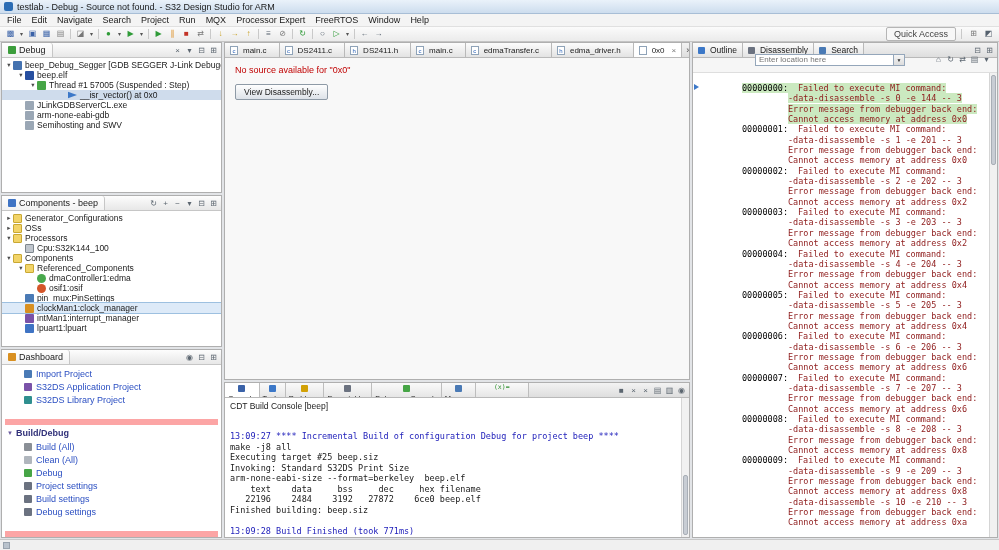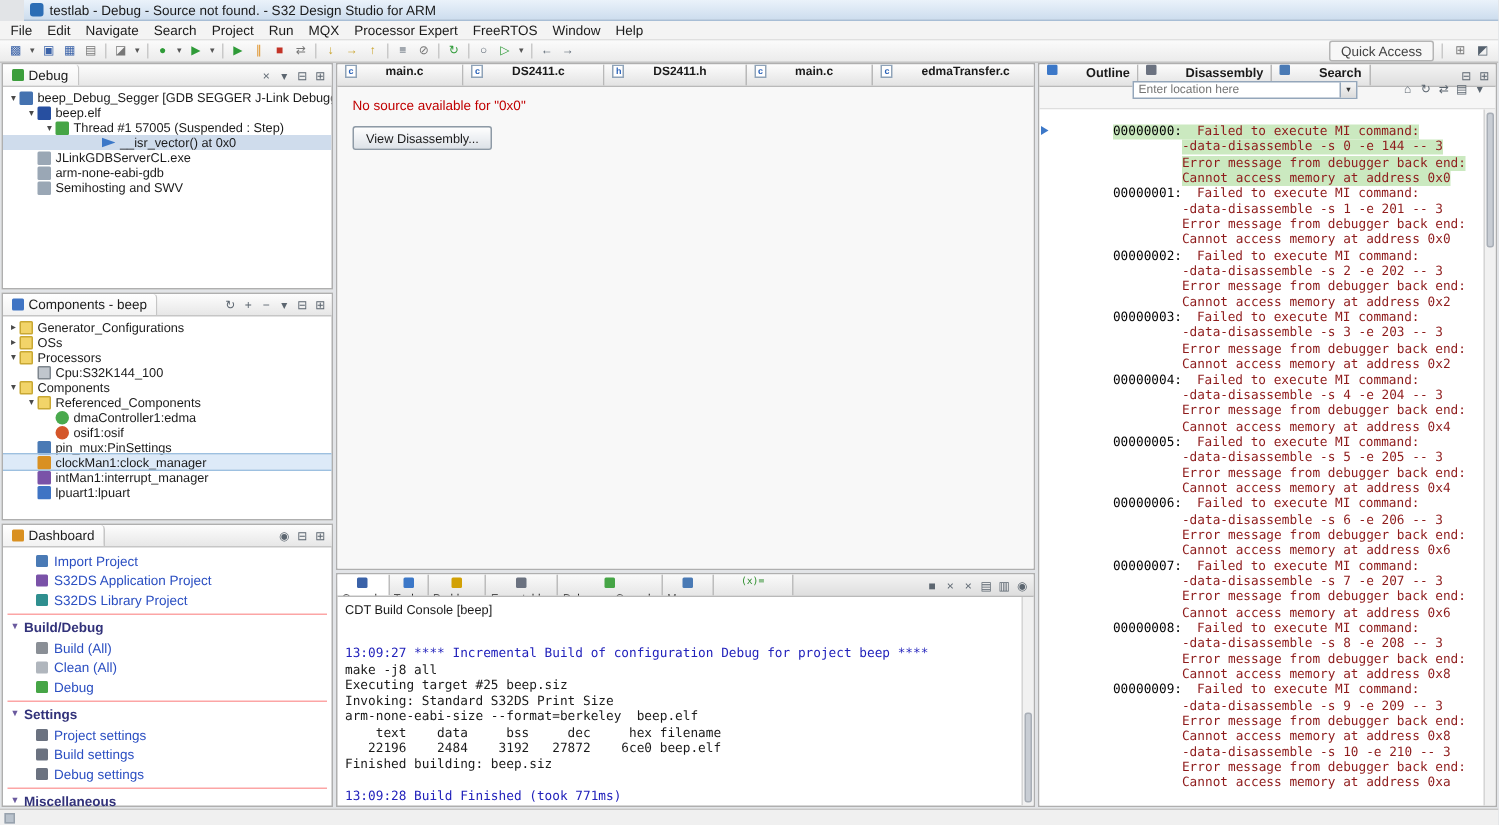--- a/index.html
+++ b/index.html
@@ -1,20 +1,20 @@
 <!DOCTYPE html>
 <html><head>
 <meta charset="utf-8">
 <style>
   *{margin:0;padding:0;box-sizing:border-box;}
   html,body{width:999px;height:550px;overflow:hidden;}
   body{font-family:"Liberation Sans",sans-serif;font-size:9px;color:#1a1a1a;background:#e2e4e7;position:relative;}
 
   
-  .titlebar{position:absolute;left:0;top:0;right:0;height:14px;background:linear-gradient(#eaf2fa,#cdddee);border-bottom:1px solid #a8bed6;display:flex;align-items:center;padding:0 4px;margin-left:16px;}
+  .titlebar{position:absolute;left:0;top:0;right:0;height:14px;background:linear-gradient(#eaf2fa,#cdddee);border-bottom:1px solid #a8bed6;display:flex;align-items:center;padding:0 4px;}
   .app-icon{width:9px;height:9px;background:#2b6db5;border-radius:2px;margin-right:4px;flex:none;}
   .menubar{position:absolute;left:0;top:14px;right:0;height:13px;background:#f4f4f4;border-bottom:1px solid #e0e0e0;display:flex;align-items:center;padding-left:2px;}
   .menu-item{padding:1px 5px;cursor:default;}
   .toolbar{position:absolute;left:0;top:27px;right:0;height:15px;background:linear-gradient(#fbfbfb,#ebebeb);border-bottom:1px solid #c4c4c4;display:flex;align-items:center;padding:0 4px;}
   .tb-icons{display:flex;align-items:center;gap:1px;}
   .tbi{width:13px;height:12px;display:inline-flex;align-items:center;justify-content:center;font-size:8px;line-height:1;cursor:default;}
   .tbi.tdd{width:7px;font-size:6px;color:#555;}
   .tbi.tsep{width:1px;height:10px;background:#c9c9c9;margin:0 2px;padding:0;}
   .tc-blue{color:#3a62a8;} .tc-gray{color:#777;} .tc-green{color:#2f9b38;} .tc-red{color:#c33327;}
   .tc-orange{color:#dd8c1e;} .tc-yellow{color:#c9a227;} .tc-slate{color:#55616e;} .tc-graydis{color:#9a9a9a;}
@@ -53,32 +53,32 @@
   .ic-comp-int{background:#7a52a8;}
   .ic-comp-uart{background:#3f74c4;}
   .ic-debugview{background:#3c9e3c;}
   .ic-compview{background:#3f74c4;}
   .ic-dashview{background:#d99021;}
 
   
   .drows{padding:2px 3px 0 3px;}
   .drow{display:flex;align-items:center;cursor:default;}
   .dtw{width:9px;font-size:6px;color:#6a5a9e;text-align:left;flex:none;}
-  .dsec{font-weight:bold;color:#32327a;border-top:1px solid #fca5a5;margin-top:3px;padding:3px 0 2px 2px;}
+  .dsec{font-weight:bold;color:#32327a;border-top:6px solid #fca5a5;margin-top:13px;padding:3px 0 2px 2px;}
   .drows .dsec:first-child{border-top:none;margin-top:0;}
   .dlink{color:#2b4fc2;padding:1.5px 0 1.5px 10px;}
   .dic{display:none;}
   .dic.shown{display:inline-block;width:8px;height:8px;margin-right:4px;border-radius:1px;}
   .ic-d-import{background:#4a7ab5;} .ic-d-app{background:#7a52a8;} .ic-d-lib{background:#2f8f8f;}
   .ic-d-build{background:#8a8f96;} .ic-d-clean{background:#b0b6bd;} .ic-d-debug{background:#46a546;}
   .ic-d-set{background:#6b7280;border-radius:50%;}
 
   
   .tabbar{height:15px;background:linear-gradient(#f3f3f3,#dedede);border-bottom:1px solid #b9b9b9;display:flex;align-items:stretch;overflow:hidden;}
-  .etab{display:flex;gap:19px;padding:0 5px;border-right:1px solid #b9b9b9;background:linear-gradient(#fcfcfc,#e3e3e3);font-size:8px;white-space:nowrap;cursor:default;font-weight:bold;}
+  .etab{display:flex;align-items:center;gap:5px;padding:0 5px;border-right:1px solid #b9b9b9;background:linear-gradient(#fcfcfc,#e3e3e3);font-size:8px;white-space:nowrap;cursor:default;}
   .etab.active{background:#fff;}
   .ficon{width:8px;height:9px;background:#fff;border:1px solid #8fa3b8;flex:none;position:relative;font-size:6px;color:#2a62b8;display:inline-flex;align-items:flex-end;justify-content:center;line-height:1;}
   .ic-cfile::after{content:"c";} .ic-hfile::after{content:"h";} .ic-dfile::after{content:"";}
   .eclose{color:#777;font-size:8px;margin-left:2px;}
   .eoverflow{display:flex;align-items:center;color:#444;padding:0 4px;font-size:9px;}
   .eoverflow sup{font-size:6px;}
   .editor-body{position:absolute;left:0;right:0;top:15px;bottom:0;background:#f8f8f8;padding:7px 0 0 10px;}
   .err-msg{color:#c00000;margin-bottom:9px;}
   .btn{display:inline-block;border:1px solid #8e9aa6;border-radius:2px;background:linear-gradient(#fefefe,#dde2e8);padding:2px 8px;font-size:8.5px;cursor:default;}
 
@@ -389,25 +389,20 @@
         <span class="dic shown ic-d-clean"></span>
         <span>Clean  (All)</span>
       </div>
 
       <div class="drow dlink">
         <span class="dtw"></span>
         <span class="dic shown ic-d-debug"></span>
         <span>Debug</span>
       </div>
 
-      <div class="drow dsec">
-        <span class="dtw">▼</span>
-
-        <span>Settings</span>
-      </div>
 
       <div class="drow dlink">
         <span class="dtw"></span>
         <span class="dic shown ic-d-set"></span>
         <span>Project settings</span>
       </div>
 
       <div class="drow dlink">
         <span class="dtw"></span>
         <span class="dic shown ic-d-set"></span>

